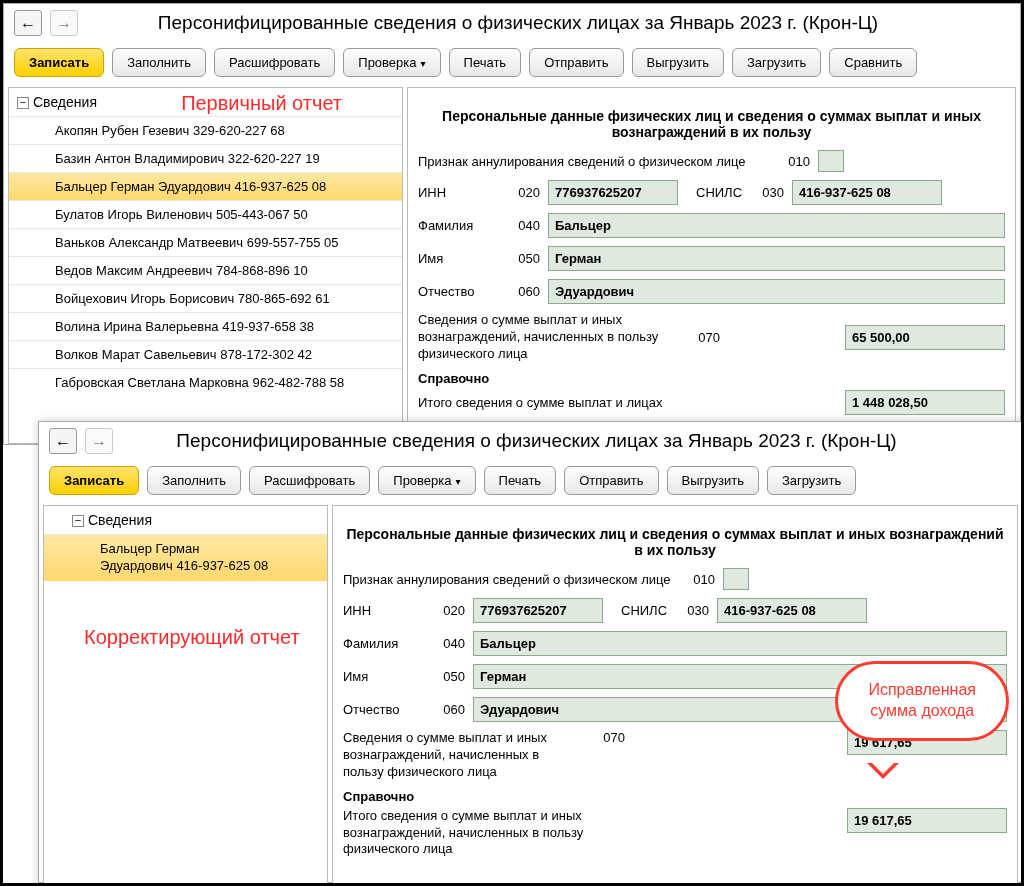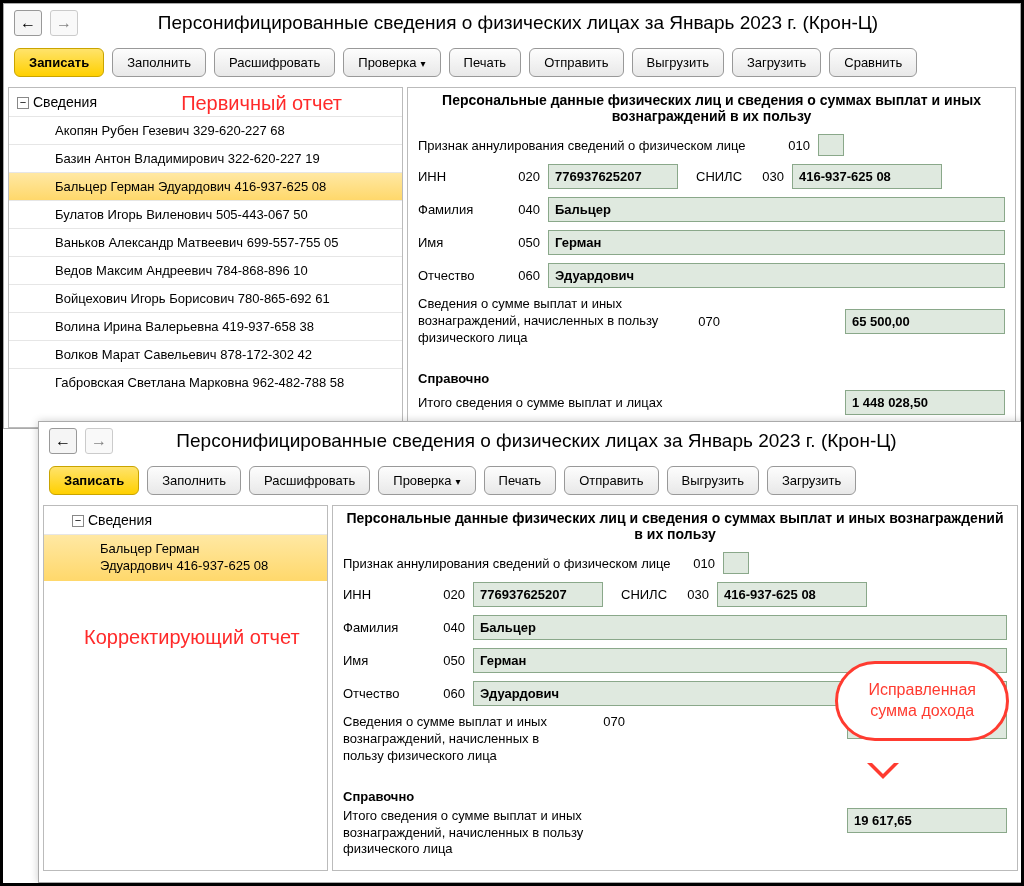--- a/index.html
+++ b/index.html
@@ -21,29 +21,29 @@
   .body-split { display: flex; gap: 4px; padding: 4px 4px 0 4px; }
 
   .left-panel { border: 1px solid #bbb; background: #fff; flex: 0 0 395px; overflow: hidden; position: relative; }
   .left-panel.small { flex: 0 0 285px; }
   .tree-head { padding: 6px 8px; font-size: 14px; }
   .tree-head .minus { display:inline-block; width:12px; height:12px; border:1px solid #888; line-height:9px; text-align:center; font-size:11px; margin-right:4px; vertical-align:middle; }
   .annot-red { color: #ff2a2a; font-size: 20px; position:absolute; }
   .list-item { padding: 6px 8px 6px 46px; border-top: 1px solid #e6e6e6; font-size: 13px; white-space: nowrap; }
   .list-item.sel { background: linear-gradient(#ffe8a3,#ffd86b); }
   
-  .right-panel { border: 1px solid #bbb; background: #fff; flex: 1; padding: 4px 10px; overflow: hidden; }
+  .right-panel { border: 1px solid #bbb; background: #fff; flex: 1; padding: 20px 10px; overflow: hidden; }
   .panel-title { font-weight: bold; font-size: 14px; text-align: center; margin-bottom: 10px; }
   .row { display: flex; align-items: center; margin-bottom: 8px; gap: 8px; font-size: 13px; }
   .lbl { flex: 0 0 auto; }
   .code { width: 34px; text-align: right; }
   .field { border: 1px solid #8aa88a; background: #dfe9df; padding: 4px 6px; font-size: 13px; }
   .field.num { }
   .field.bold { font-weight: bold; }
-  .section-bold { font-weight: bold; margin-top: 24px; margin-bottom: 4px; }
+  .section-bold { font-weight: bold; margin-top: 8px; margin-bottom: 4px; }
   
   
   .callout { position: absolute; right: 12px; top: 658px; z-index: 10; }
   .callout-bubble { border: 3px solid #ff3b30; border-radius: 40px; background: #fff; padding: 16px 30px; text-align: center; color: #ff3b30; font-size: 16px; line-height: 1.3; }
   .callout-tail { position: absolute; left: 32px; bottom: -22px; width: 0; height: 0; }
   .callout-tail::before { content:""; position:absolute; width:0; height:0; border: 16px solid transparent; border-top-color:#ff3b30; left:0; top:0; }
   .callout-tail::after { content:""; position:absolute; width:0; height:0; border: 12px solid transparent; border-top-color:#fff; left:4px; top:-1px; }
   
   .watermark { position:absolute; left: 370px; top: 430px; font-size: 28px; color: #dce3ea; z-index:1; pointer-events:none; font-weight:bold; letter-spacing:1px; }
   .watermark small { display:block; font-size:12px; font-weight:normal; color:#cfd7de; }

